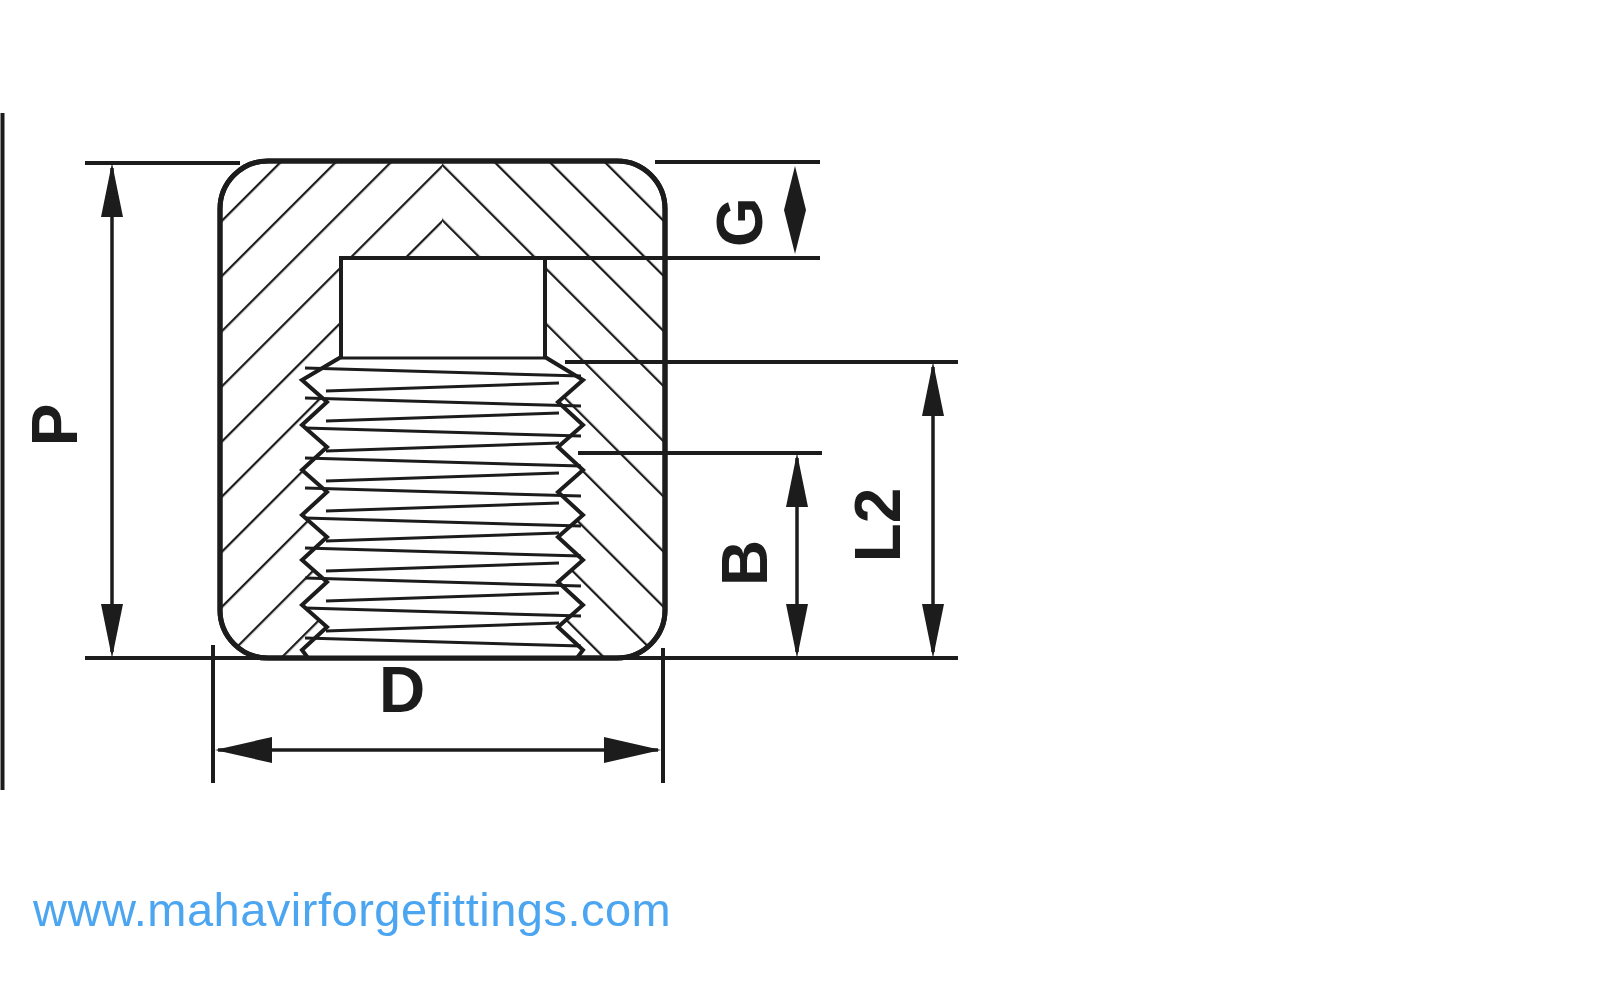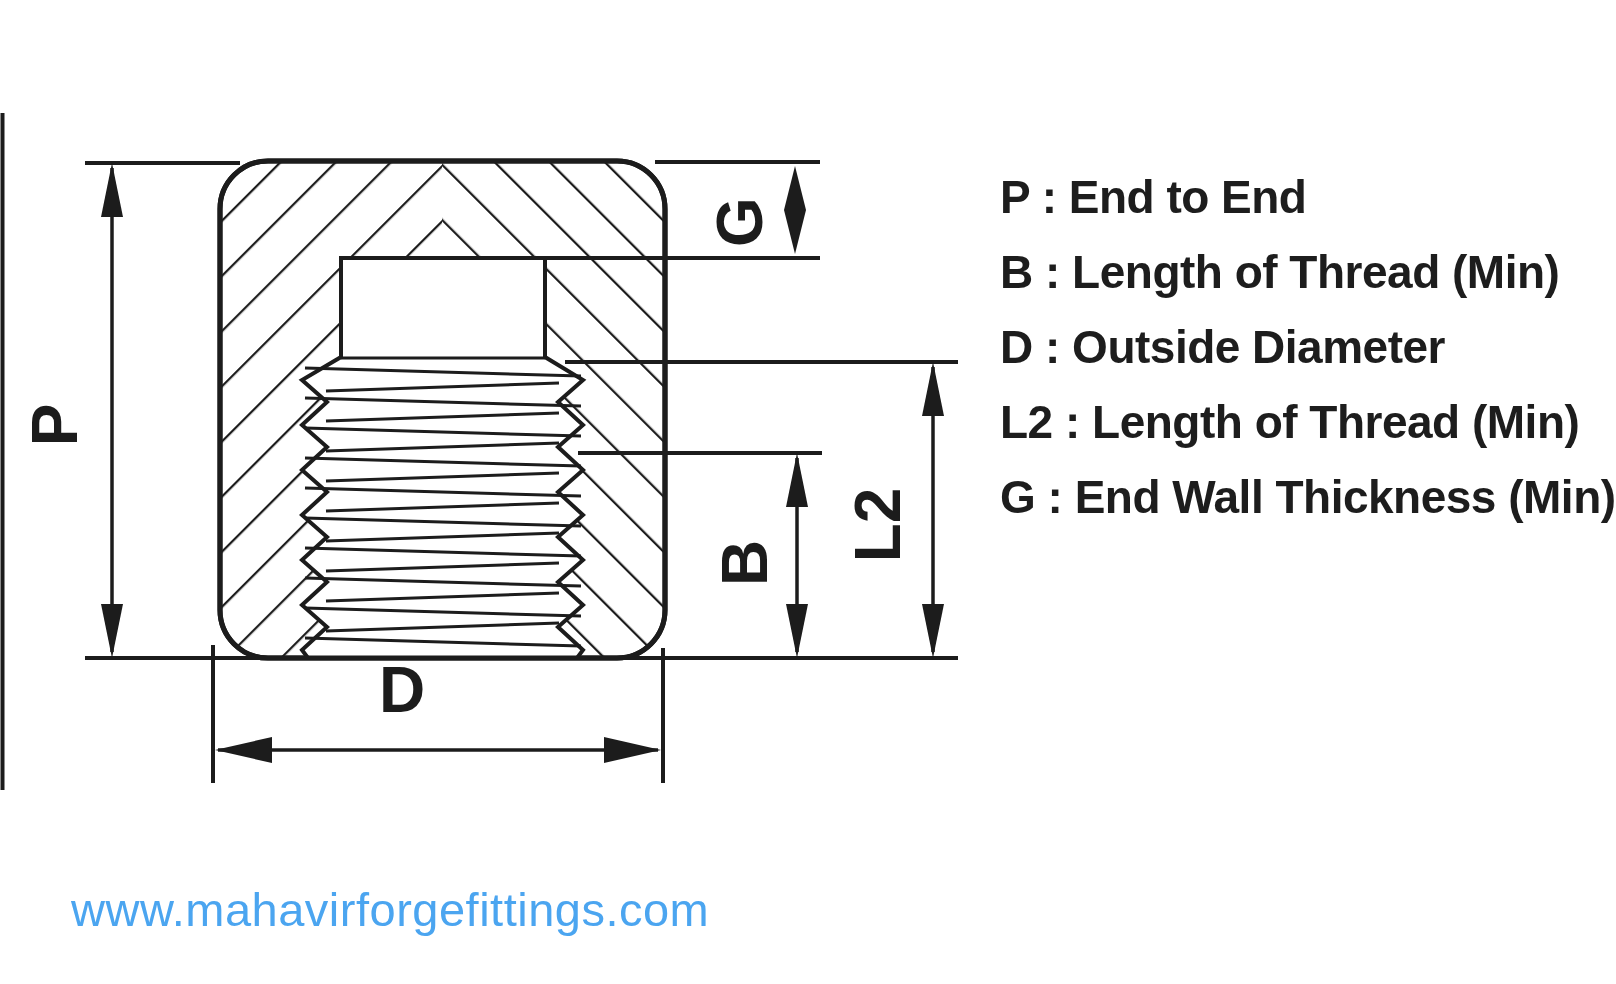--- a/index.html
+++ b/index.html
@@ -33,21 +33,20 @@
   }
   .footer-url{
     position:absolute;
     left:33px;
     top:882px;
     font-size:47px;
     font-weight:400;
     color:#4ba5f0;
     letter-spacing:0.5px;
     white-space:nowrap;
-    margin-left:38px;
   }
 </style>
 </head>
 <body>
 
 <div class="stage">
 
   <svg class="drawing-svg" width="1616" height="984" viewBox="0 0 1616 984">
     <defs>
       <clipPath id="plugClip">
@@ -139,23 +138,16 @@
     <g>
       <line x1="213" y1="645" x2="213" y2="783" stroke="#1c1c1c" stroke-width="4"></line>
       <line x1="663" y1="648" x2="663" y2="783" stroke="#1c1c1c" stroke-width="4"></line>
       <line x1="218" y1="750" x2="658" y2="750" stroke="#1c1c1c" stroke-width="3.5"></line>
       <polygon points="215,750 272,737 272,763" fill="#1c1c1c"></polygon>
       <polygon points="661,750 604,737 604,763" fill="#1c1c1c"></polygon>
       <text class="dim-label" x="402" y="712" text-anchor="middle">D</text>
     </g>
   </svg>
 
-  <div class="legend">
-    <div class="legend-row">P : End to End</div>
-    <div class="legend-row">B : Length of Thread (Min)</div>
-    <div class="legend-row">D : Outside Diameter</div>
-    <div class="legend-row">L2 : Length of Thread (Min)</div>
-    <div class="legend-row">G : End Wall Thickness (Min)</div>
-  </div>
 
   <div class="footer-url">www.mahavirforgefittings.com</div>
 
 </div>
 
 </body></html>

